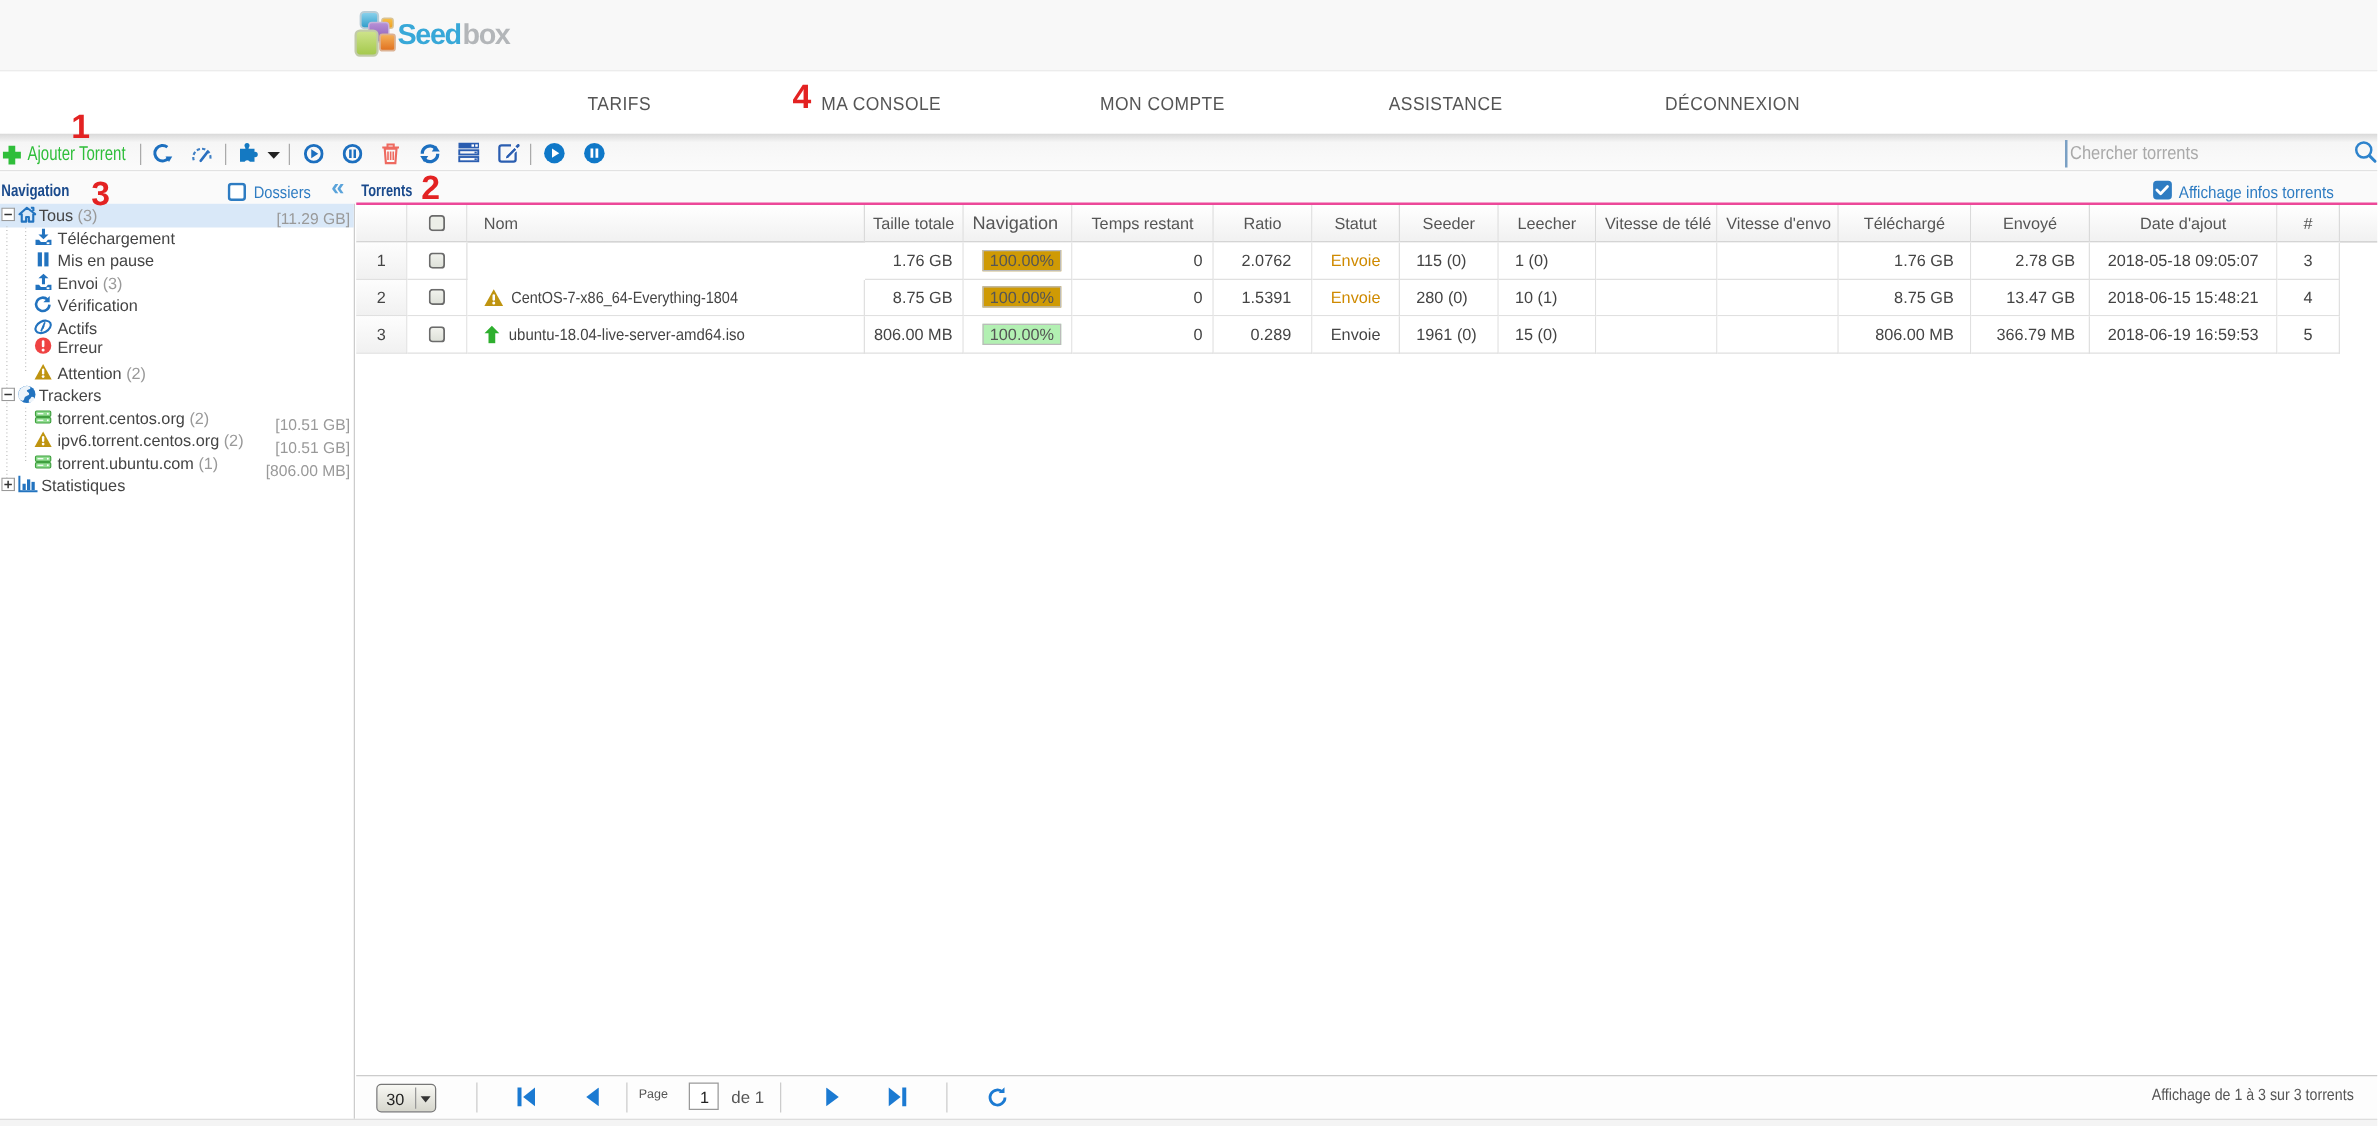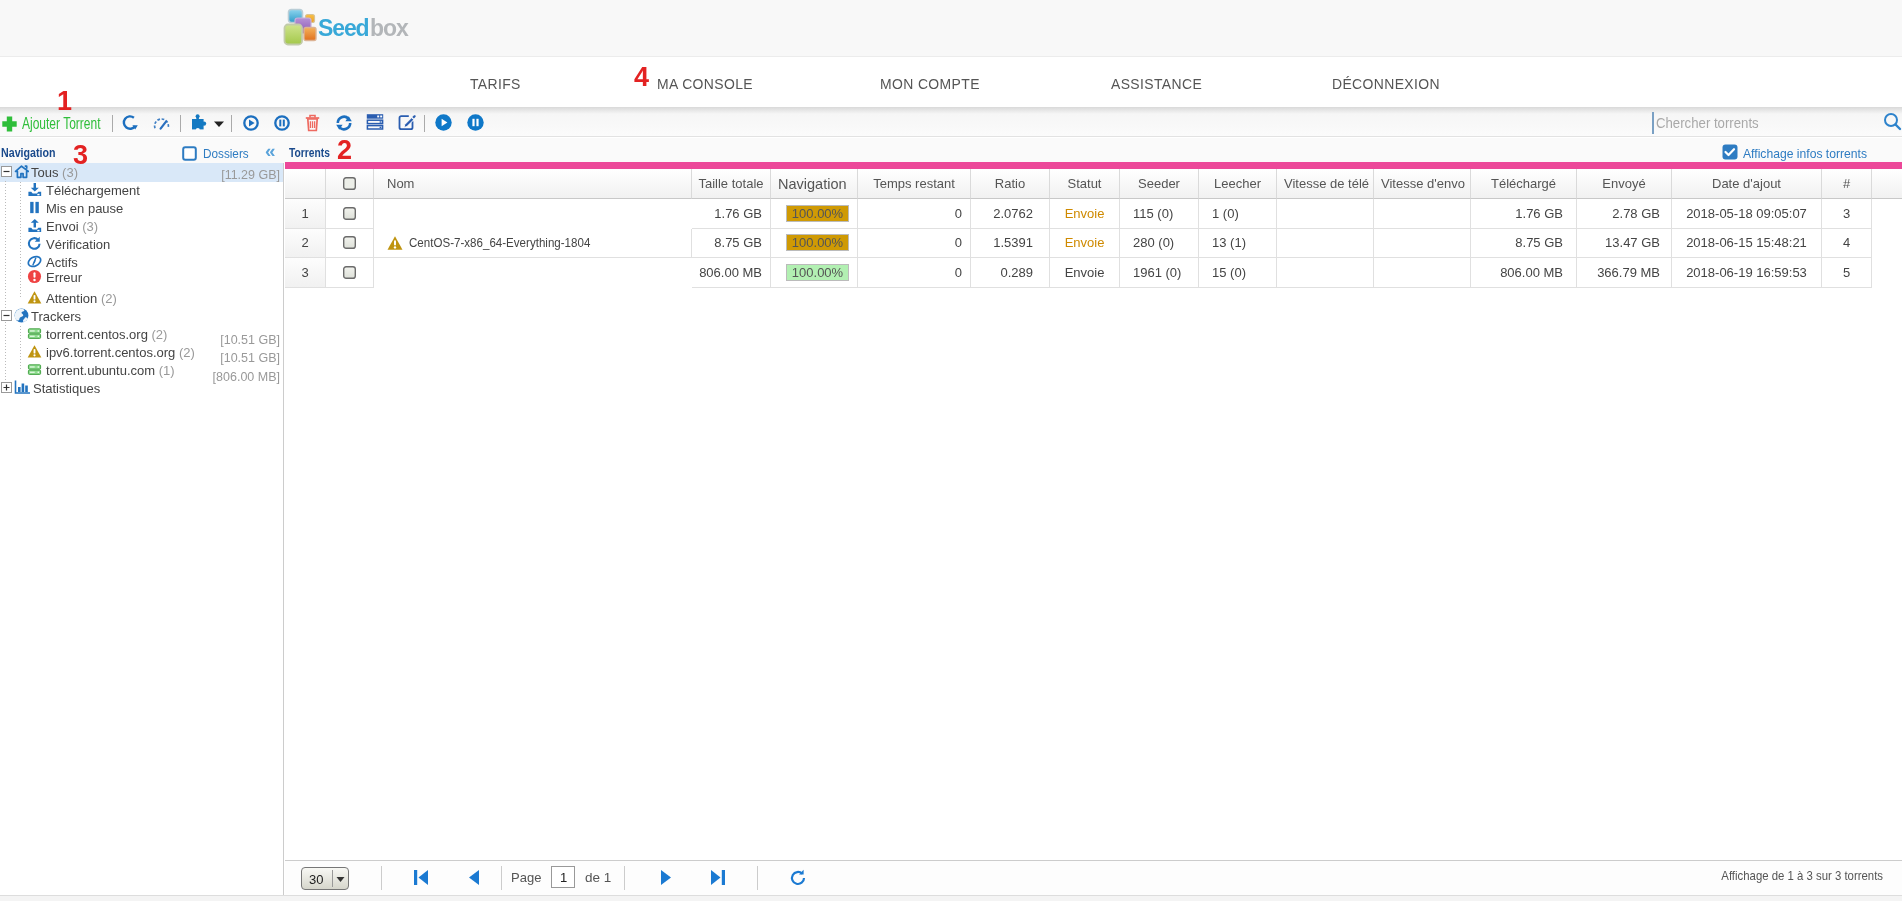--- a/index.html
+++ b/index.html
@@ -303,21 +303,21 @@
       <rect x="11.2" y="5.5" width="2.6" height="6.5" fill="#2273bf"></rect>
     </svg>
   <span class="ttxt" style="left:33px">Statistiques</span>
 </div>
 
 <div class="redno" style="left:57px;top:88px">1</div>
 <div class="redno" style="left:337px;top:137px">2</div>
 <div class="redno" style="left:73px;top:142px">3</div>
 <div class="redno" style="left:634px;top:64px">4</div>
 
-<div class="abs" style="left:285px;top:162px;width:1617px;height:699px;border-top:7px solid #ec4899">
+<div class="abs" style="left:285px;top:162px;width:1617px;height:699px;border-top:2px solid #ec4899">
 
   <div class="th" style="left:0;width:41px"></div>
   <div class="th" style="left:41px;width:48px">
       <svg width="13" height="13" viewBox="0 0 13 13">
         <rect x="0.7" y="0.7" width="11.6" height="11.6" rx="2.4" fill="#eceee8" stroke="#6b6b6b" stroke-width="1.4"></rect>
       </svg>
     </div>
   <div class="th al" style="left:89px;width:318px">Nom</div>
   <div class="th" style="left:407px;width:79px">Taille totale</div>
   <div class="th" style="left:486px;width:87px;justify-content:flex-start;padding-left:7px;font-size:14.5px">Navigation</div>
@@ -383,39 +383,45 @@
       <span style="transform:scaleX(0.89);transform-origin:left center">CentOS-7-x86_64-Everything-1804</span>
     </div>
   <div class="td ar" style="left:407px;top:59.5px;width:79px">8.75 GB</div>
   <div class="td ar" style="left:486px;top:59.5px;width:87px">
       <span class="badge" style="background:#cf9a04">100.00%</span>
     </div>
   <div class="td ar" style="left:573px;top:59.5px;width:113px">0</div>
   <div class="td ar" style="left:686px;top:59.5px;width:79px;padding-right:16px">1.5391</div>
   <div class="td" style="left:765px;top:59.5px;width:70px;color:#cf8a00">Envoie</div>
   <div class="td al" style="left:835px;top:59.5px;width:79px">280 (0)</div>
-  <div class="td al" style="left:914px;top:59.5px;width:78px">13 (1)</div>
+  <div class="td al" style="left:914px;top:59.5px;width:78px">10 (1)</div>
   <div class="td" style="left:992px;top:59.5px;width:97px"></div>
   <div class="td" style="left:1089px;top:59.5px;width:97px"></div>
   <div class="td ar" style="left:1186px;top:59.5px;width:106px;padding-right:13px">8.75 GB</div>
   <div class="td ar" style="left:1292px;top:59.5px;width:95px;padding-right:11px">13.47 GB</div>
   <div class="td" style="left:1387px;top:59.5px;width:150px">2018-06-15 15:48:21</div>
   <div class="td" style="left:1537px;top:59.5px;width:50px">4</div>
 
   <div class="td" style="left:0;top:89px;width:41px;background:linear-gradient(#fdfdfd,#f1f1f1)">3</div>
   <div class="td" style="left:41px;top:89px;width:48px">
       <svg width="13" height="13" viewBox="0 0 13 13">
         <defs>
           <linearGradient id="cbg" x1="0" y1="0" x2="0" y2="1">
             <stop offset="0" stop-color="#f2f3ee"></stop>
             <stop offset="1" stop-color="#dde0d8"></stop>
           </linearGradient>
         </defs>
         <rect x="0.7" y="0.7" width="11.6" height="11.6" rx="2.4" fill="url(#cbg)" stroke="#6b6b6b" stroke-width="1.4"></rect>
       </svg>
+    </div>
+  <div class="td al" style="left:89px;top:89px;width:318px">
+      <svg style="margin-right:7px" width="13" height="15" viewBox="0 0 13 15">
+        <path d="M6.5 0.5 12.4 6.6H9.2V14.5H3.8V6.6H0.6z" fill="#2eaf2e"></path>
+      </svg>
+      <span style="transform:scaleX(0.92);transform-origin:left center">ubuntu-18.04-live-server-amd64.iso</span>
     </div>
   <div class="td ar" style="left:407px;top:89px;width:79px">806.00 MB</div>
   <div class="td ar" style="left:486px;top:89px;width:87px">
       <span class="badge" style="background:#b2f0b2">100.00%</span>
     </div>
   <div class="td ar" style="left:573px;top:89px;width:113px">0</div>
   <div class="td ar" style="left:686px;top:89px;width:79px;padding-right:16px">0.289</div>
   <div class="td" style="left:765px;top:89px;width:70px">Envoie</div>
   <div class="td al" style="left:835px;top:89px;width:79px">1961 (0)</div>
   <div class="td al" style="left:914px;top:89px;width:78px">15 (0)</div>
@@ -440,21 +446,21 @@
 
 <svg class="abs" style="left:413px;top:869px" width="16" height="17" viewBox="0 0 16 17">
     <rect x="1" y="1" width="3.2" height="15" fill="#1b7ad2"></rect>
     <path d="M15 1v15L5.5 8.5z" fill="#1b7ad2"></path>
   </svg>
 
 <svg class="abs" style="left:468px;top:870px" width="12" height="15" viewBox="0 0 12 15">
     <path d="M11 0v15L1 7.5z" fill="#1b7ad2"></path>
   </svg>
 <div class="pgsep" style="left:501px"></div>
-<div class="abs" style="left:511px;top:870px;font-size:13px;color:#555">Page</div>
+<div class="abs" style="left:511px;top:870px;font-size:10px;color:#555">Page</div>
 <div class="abs" style="left:551px;top:866px;width:24px;height:22px;border:1px solid #999;background:#fff">
     <span style="position:absolute;left:8px;top:3px;font-size:13px;color:#222">1</span>
   </div>
 <div class="abs" style="left:585px;top:870px;font-size:13.5px;color:#555">de 1</div>
 <div class="pgsep" style="left:624px"></div>
 
 <svg class="abs" style="left:660px;top:870px" width="12" height="15" viewBox="0 0 12 15">
     <path d="M1 0v15L11 7.5z" fill="#1b7ad2"></path>
   </svg>
 

